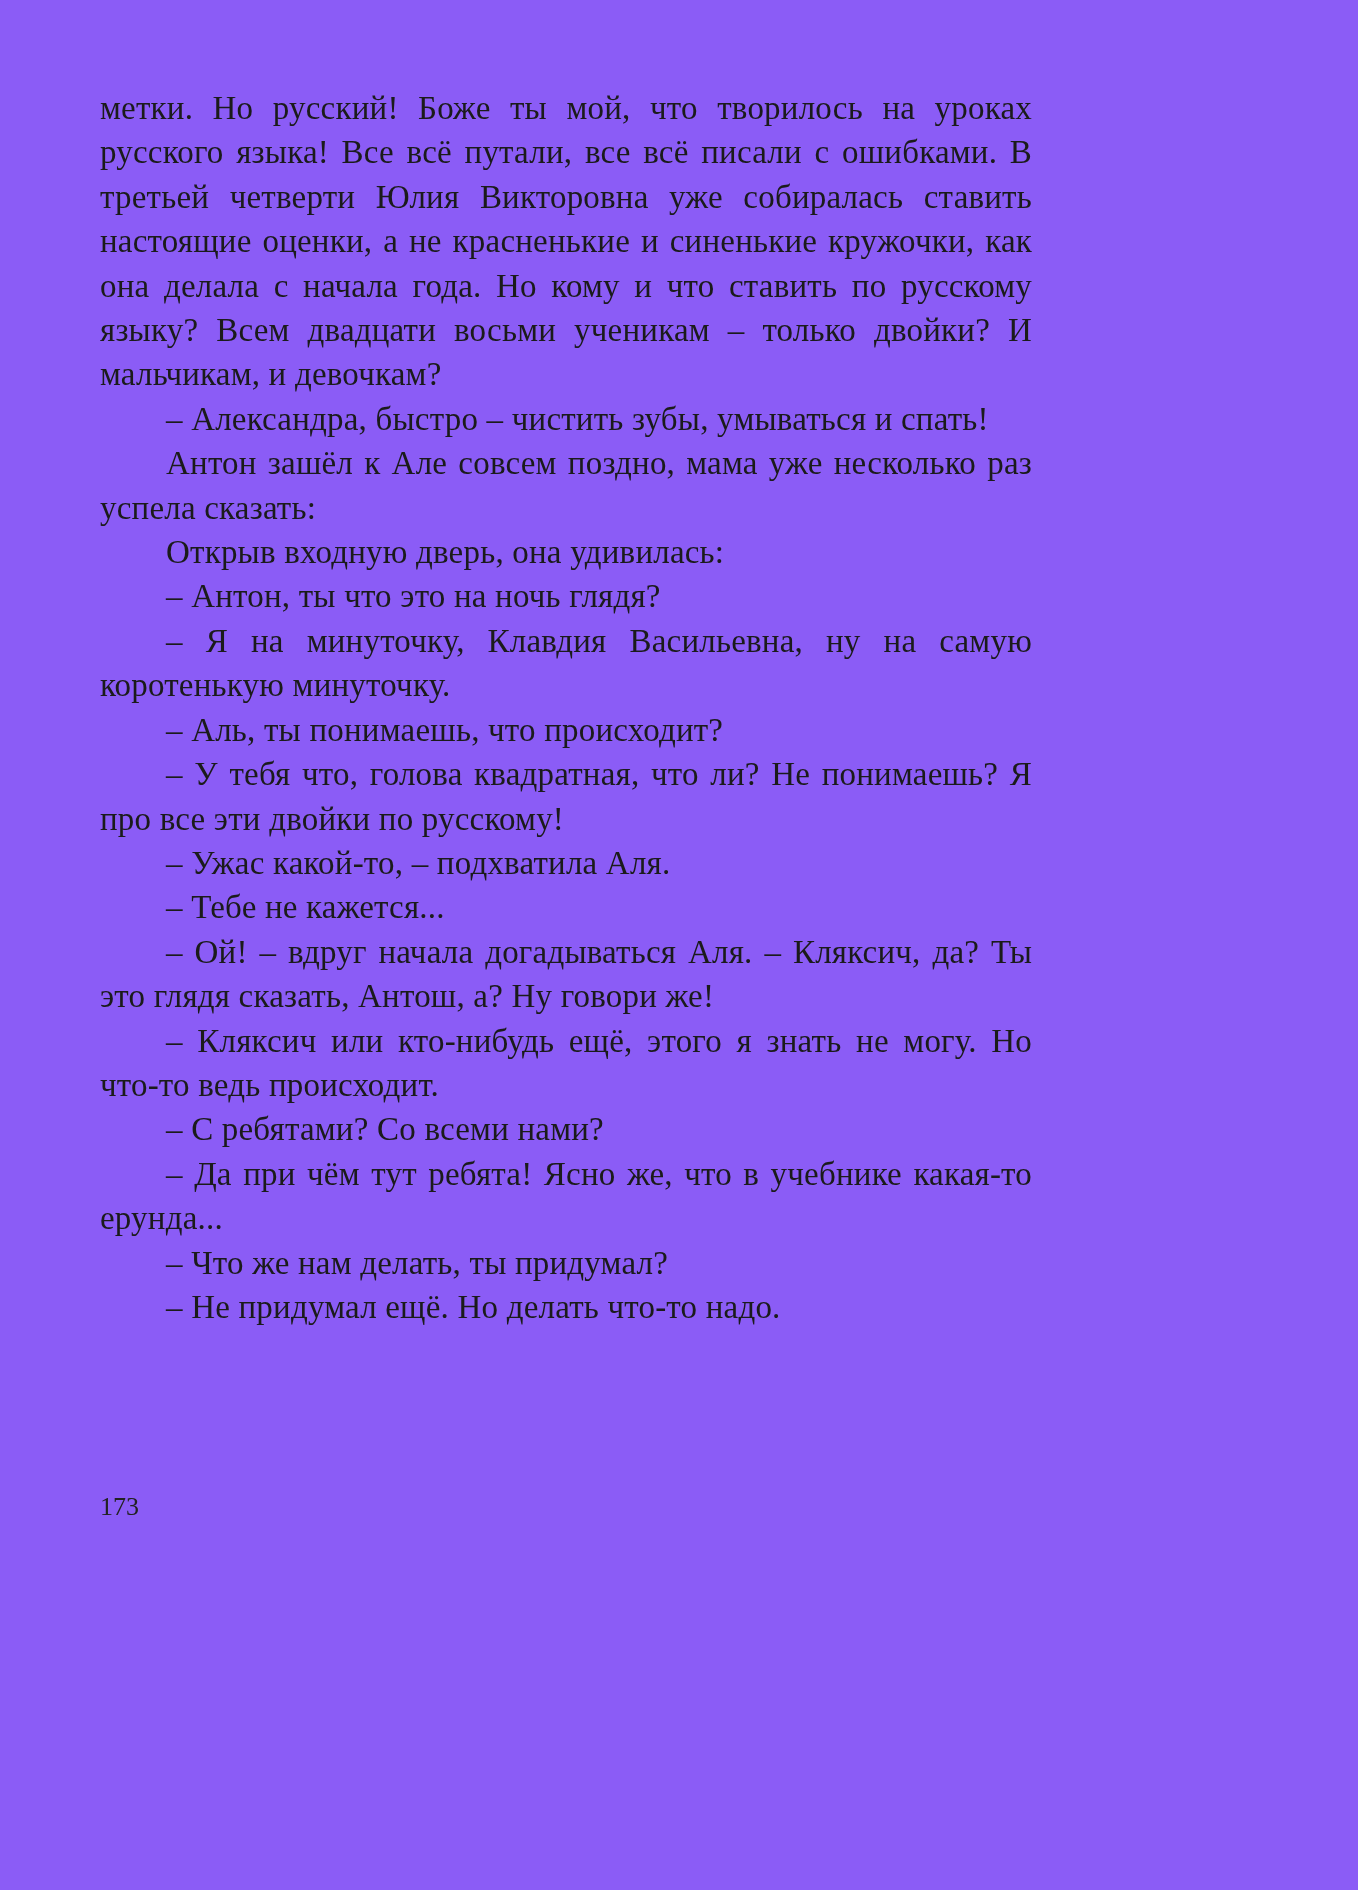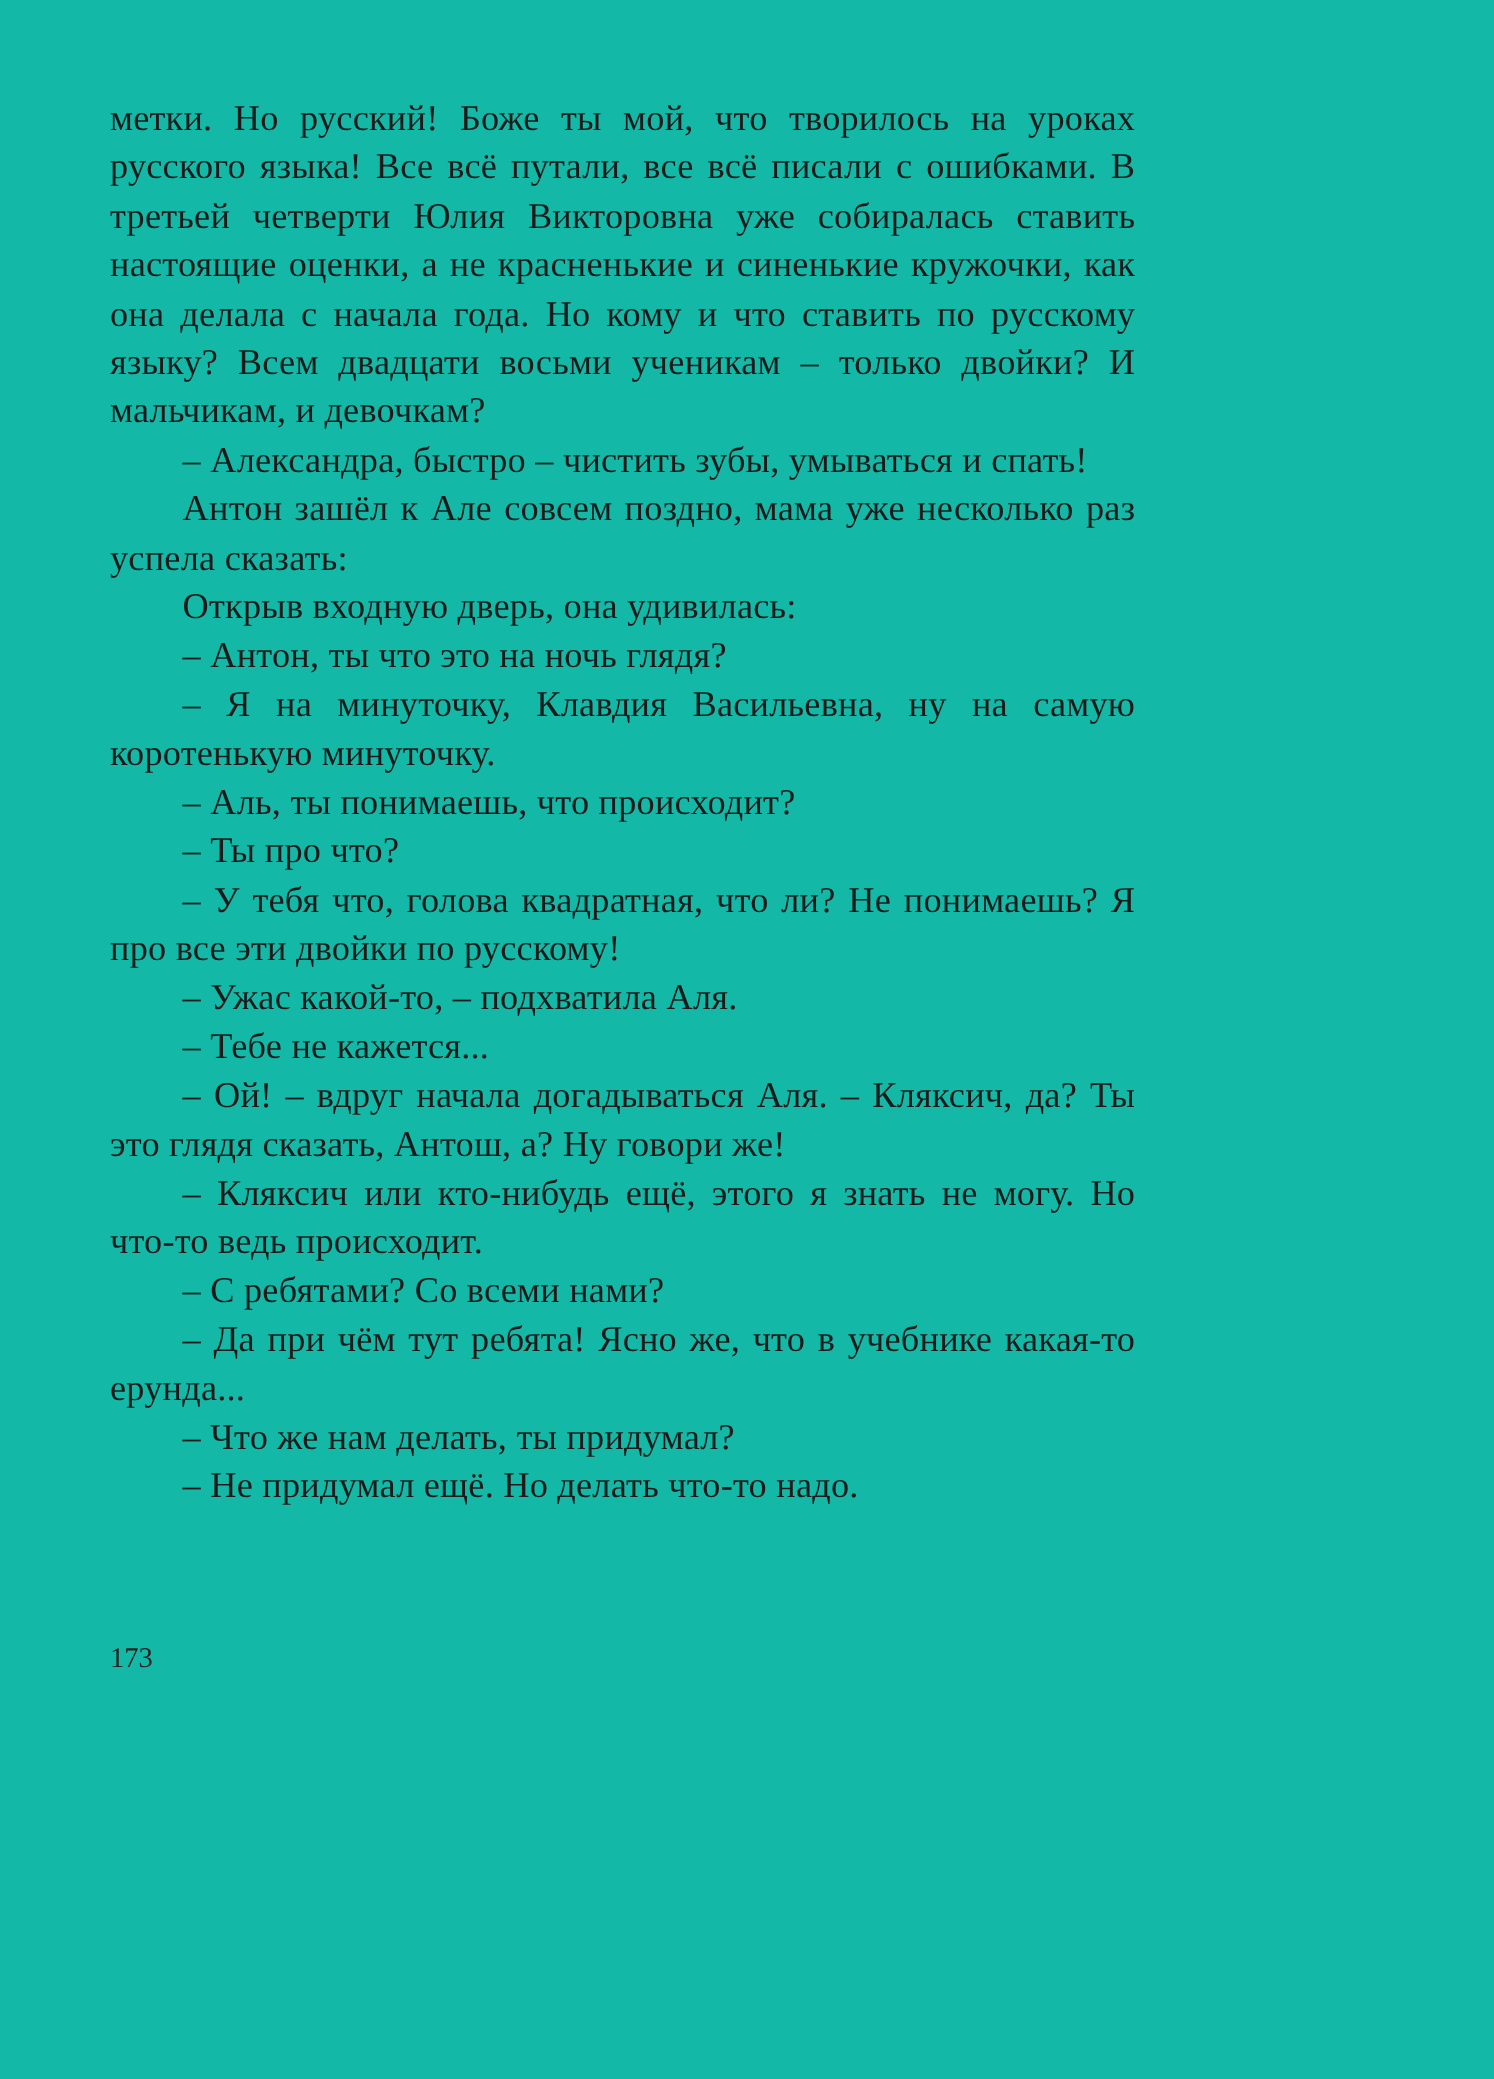--- a/index.html
+++ b/index.html
@@ -4,21 +4,21 @@
 <style>
   html, body {
     margin: 0;
     padding: 0;
     background: #ffffff;
   }
   .page {
     position: relative;
     width: 1358px;
     height: 1890px;
-    background: #14b8a6;
+    background: #8b5cf6;
     font-family: "Liberation Serif", serif;
     color: #1b1b1b;
     overflow: hidden;
   }
   .text-block {
     position: absolute;
     left: 100px;
     top: 86px;
     width: 932px;
     font-size: 33px;
@@ -48,21 +48,20 @@
 
 <div class="page">
   <div class="text-block">
       <p class="para">метки. Но русский! Боже ты мой, что творилось на уроках русского языка! Все всё путали, все всё писали с ошибками. В третьей четверти Юлия Викторовна уже собиралась ставить настоящие оценки, а не красненькие и синенькие кружочки, как она делала с начала года. Но кому и что ставить по русскому языку? Всем двадцати восьми ученикам – только двойки? И мальчикам, и девочкам?</p>
       <p class="para indent">– Александра, быстро – чистить зубы, умываться и спать!</p>
       <p class="para indent">Антон зашёл к Але совсем поздно, мама уже несколько раз успела сказать:</p>
       <p class="para indent">Открыв входную дверь, она удивилась:</p>
       <p class="para indent">– Антон, ты что это на ночь глядя?</p>
       <p class="para indent">– Я на минуточку, Клавдия Васильевна, ну на самую коротенькую минуточку.</p>
       <p class="para indent">– Аль, ты понимаешь, что происходит?</p>
-      <p class="para indent">– Ты про что?</p>
       <p class="para indent">– У тебя что, голова квадратная, что ли? Не понимаешь? Я про все эти двойки по русскому!</p>
       <p class="para indent">– Ужас какой-то, – подхватила Аля.</p>
       <p class="para indent">– Тебе не кажется...</p>
       <p class="para indent">– Ой! – вдруг начала догадываться Аля. – Кляксич, да? Ты это глядя сказать, Антош, а? Ну говори же!</p>
       <p class="para indent">– Кляксич или кто-нибудь ещё, этого я знать не могу. Но что-то ведь происходит.</p>
       <p class="para indent">– С ребятами? Со всеми нами?</p>
       <p class="para indent">– Да при чём тут ребята! Ясно же, что в учебнике какая-то ерунда...</p>
       <p class="para indent">– Что же нам делать, ты придумал?</p>
       <p class="para indent">– Не придумал ещё. Но делать что-то надо.</p>
     </div>

